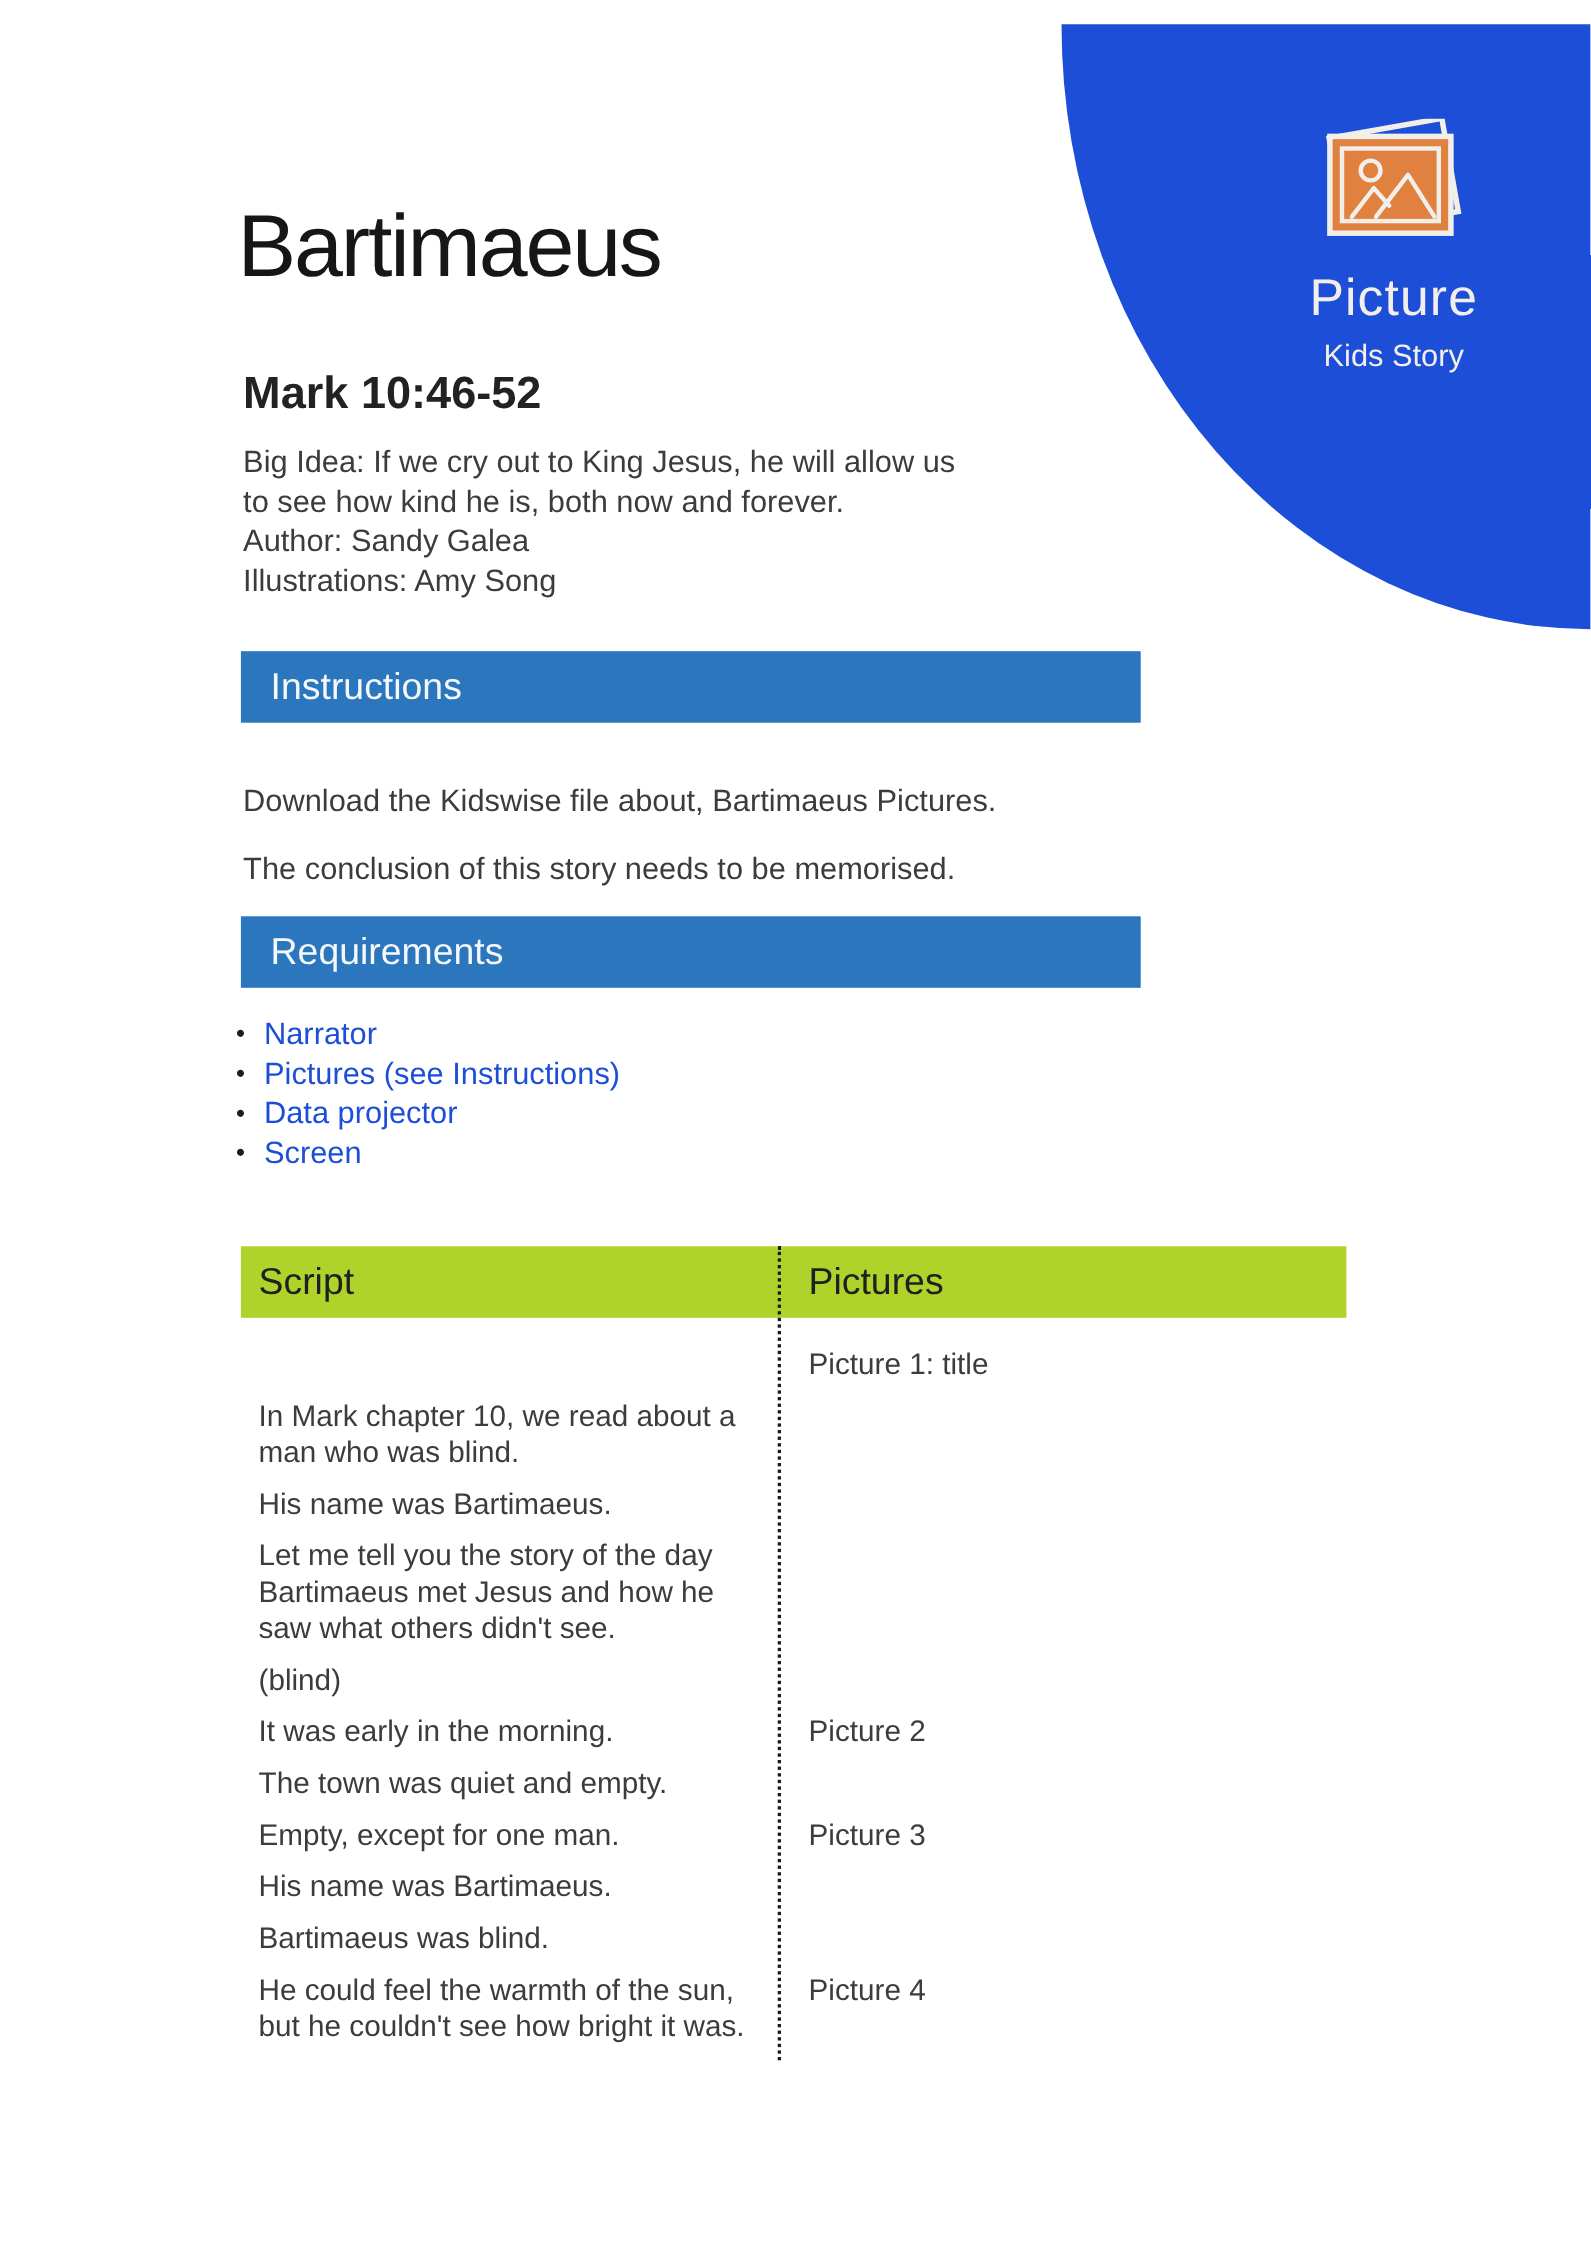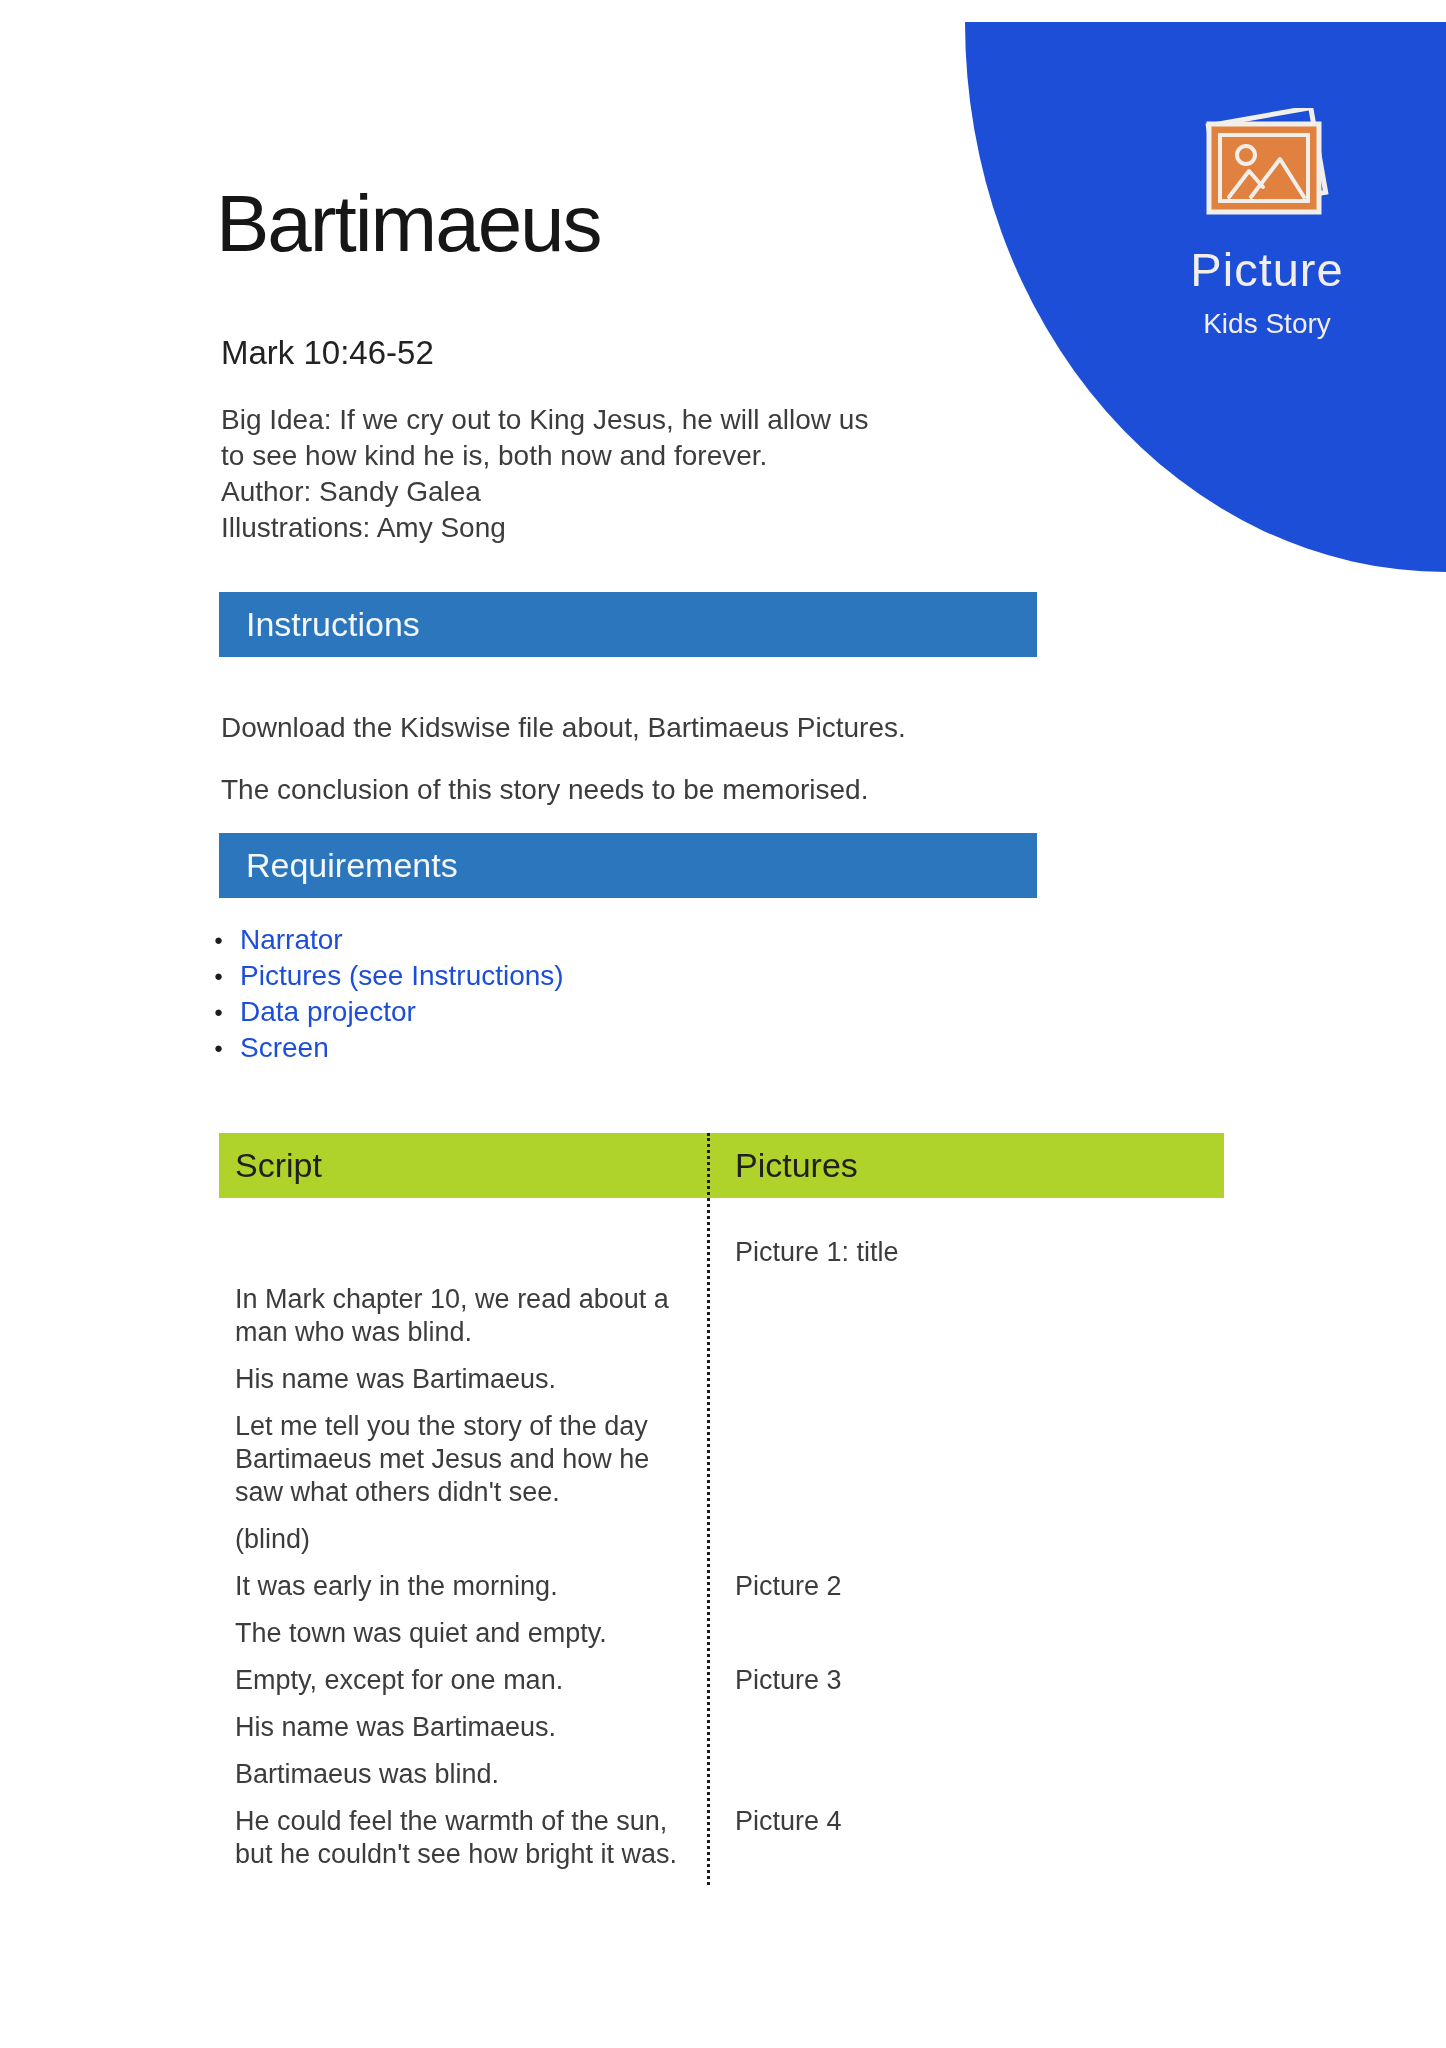--- a/index.html
+++ b/index.html
@@ -31,21 +31,21 @@
   }
 
   
   .title {
     position:absolute; left:216px; top:180px;
     font-size:80px; font-weight:500; letter-spacing:-2px;
     color:#161616; line-height:1.1;
   }
   .scripture {
     position:absolute; left:221px; top:334px;
-    font-size:33px; font-weight:400; color:#222222;text-align:center;
+    font-size:41px; font-weight:700; color:#222222;text-align:center;
   }
   .intro {
     position:absolute; left:221px; top:402px;
     font-size:28px; line-height:36px;
     white-space:pre-line; color:#3c3c3c;
     max-width:720px;
   }
 
   
   .bar {
@@ -76,21 +76,21 @@
   }
 
   
   .script-table { position:absolute; left:219px; top:1133px; width:1005px; }
   .table-header {
     display:flex; height:65px; align-items:center;
     background:#AFD32B; color:#202020; font-size:34px;
   }
   .th-script   { width:488px; box-sizing:border-box; padding-left:16px; }
   .th-pictures { padding-left:28px; }
-  .table-body  { padding-top:26px;margin-top:12px; }
+  .table-body  { padding-top:26px; }
   .t-row { display:grid; grid-template-columns:488px 1fr; margin-bottom:14px; }
   .cell-script {
     box-sizing:border-box; padding-left:16px; padding-right:26px;
     font-size:27px; line-height:33px; white-space:pre-line;
     min-height:33px; color:#3c3c3c;
   }
   .cell-picture {
     box-sizing:border-box; padding-left:28px;
     font-size:27px; line-height:33px; color:#3c3c3c;
   }

